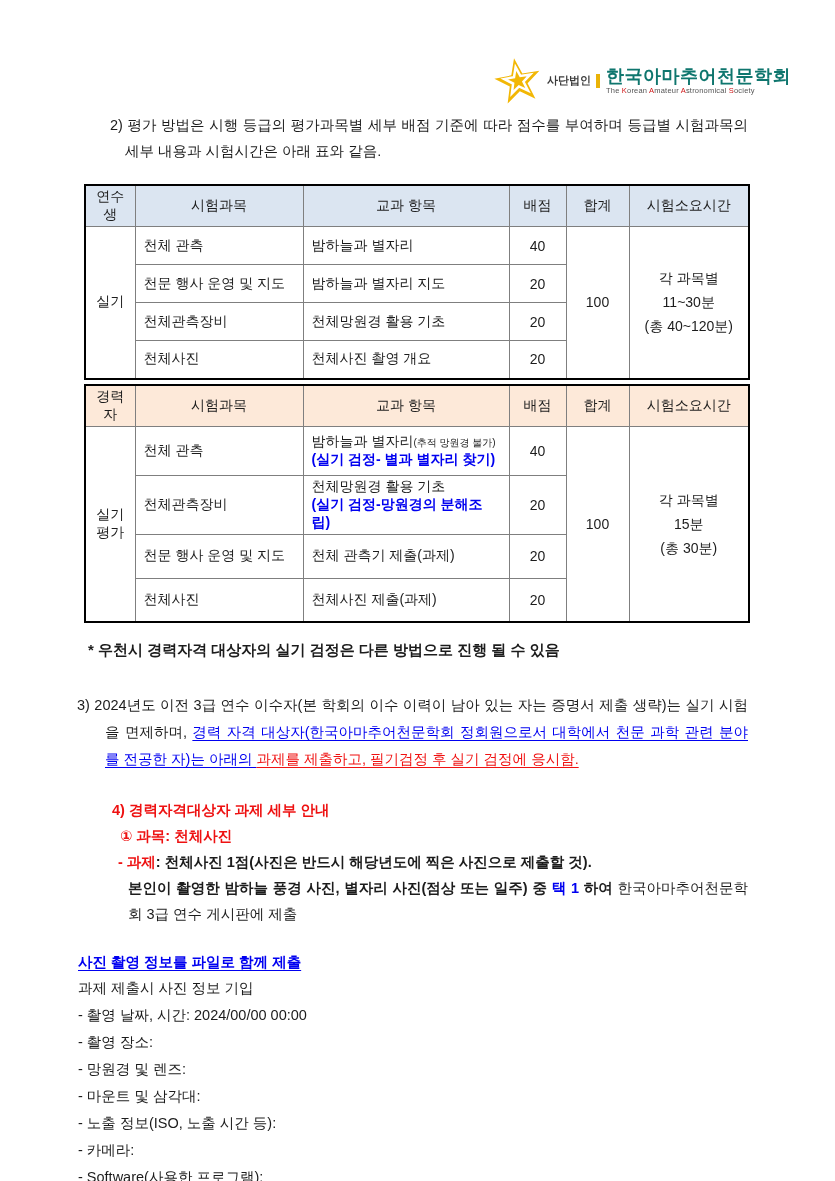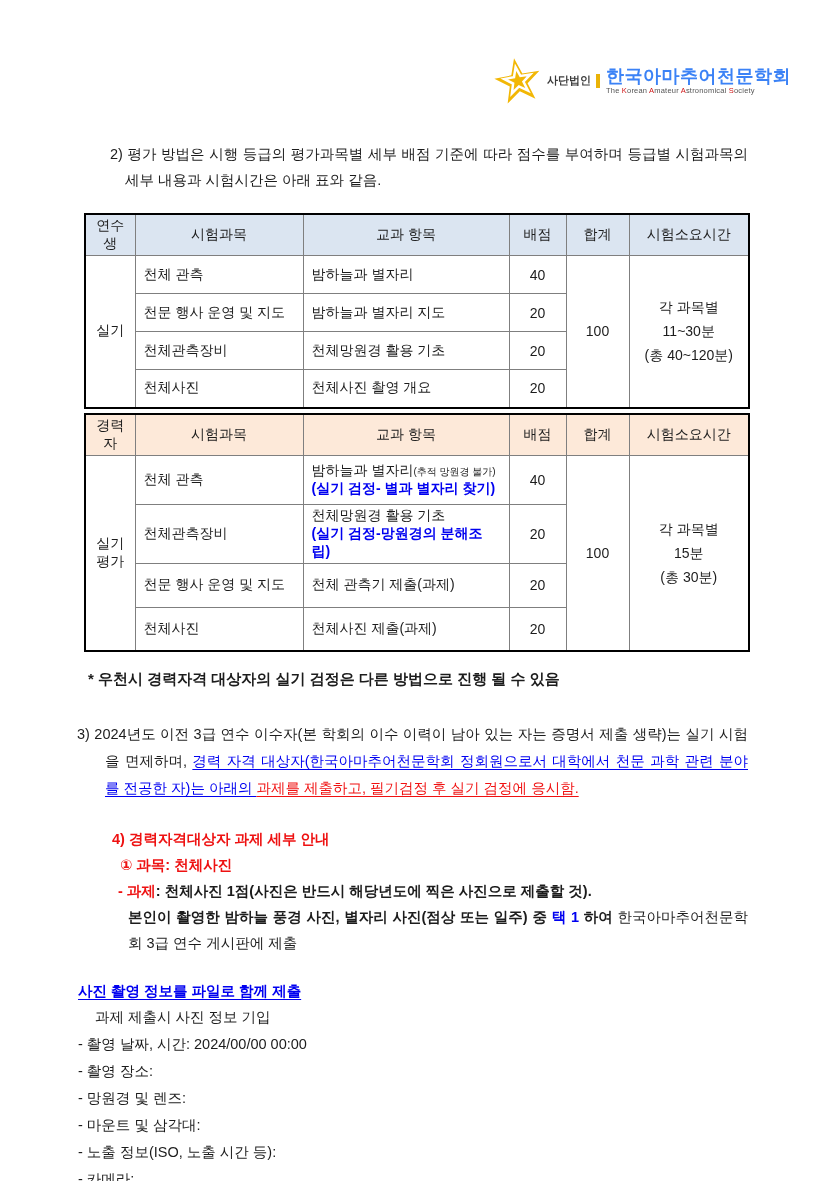--- a/index.html
+++ b/index.html
@@ -15,30 +15,30 @@
 
   
   .logo { position:absolute; top:56px; right:44px; display:flex; align-items:center; }
   .logo-star { width:52px; height:50px; transform:rotate(-10deg); margin-right:3px; }
   .logo-badge {
     display:flex; flex-direction:row; justify-content:center;
     font-size:11px; font-weight:bold; color:#3a3a3a; line-height:1.2;
     padding-right:5px; border-right:4px solid #eab308;
   }
   .logo-text { padding-left:6px; }
-  .logo-name { font-size:18px; font-weight:bold; color:#3b82f6; letter-spacing:0.5px; line-height:1.05; }
+  .logo-name { font-size:18px; font-weight:bold; color:#0f766e; letter-spacing:0.5px; line-height:1.05; }
   .logo-en { font-size:7.5px; color:#555; letter-spacing:0.2px; }
   .logo-en .red { color:#d01616; }
 
   
   .content { position:absolute; left:84px; top:112px; width:664px; }
 
   .p2 {
     font-size:14.5px; line-height:26px; text-align:justify;
-    padding-left:41px; text-indent:-15px;margin-top:29px;
+    padding-left:41px; text-indent:-15px;
   }
 
   
   table {
     border-collapse:collapse; table-layout:fixed; width:664px;
     font-size:14px; color:#1c1c1c;
     border:2px solid #000;
   }
   th,td { border:1px solid #7f7f7f; padding:2px 8px; vertical-align:middle; }
   th { font-weight:normal; text-align:center; }
@@ -73,21 +73,21 @@
   .sec4-task .red { color:#ee1111; }
   .sec4-detail { margin-left:44px; font-weight:bold; text-align:justify; }
   .sec4-detail .blue { color:#0000f0; }
   .sec4-detail .normal { font-weight:normal; }
 
   .photo { margin-top:22px; margin-left:-6px; font-size:14.5px; }
   .photo-title {
     color:#0000f0; font-weight:bold; text-decoration:underline;
     text-underline-offset:3px; line-height:26px;
   }
-  .photo-sub { margin-left:17px; line-height:27px; }
+  .photo-sub { line-height:27px; }
   .photo-item { line-height:27px; }
 </style>
 </head>
 <body>
 
 <div class="logo">
   <svg class="logo-star" viewBox="0 0 100 100">
     <polygon points="50,4 61.2,36.6 95.7,37.2 68.1,57.9 78.2,90.8 50,71 21.8,90.8 31.9,57.9 4.3,37.2 38.8,36.6" fill="#f2b705"></polygon>
     <polygon points="50,22 56.5,41 76.5,41.4 60.5,53.4 66.4,72.4 50,61 33.6,72.4 39.5,53.4 23.5,41.4 43.5,41" fill="none" stroke="#ffffff" stroke-width="5"></polygon>
   </svg>

